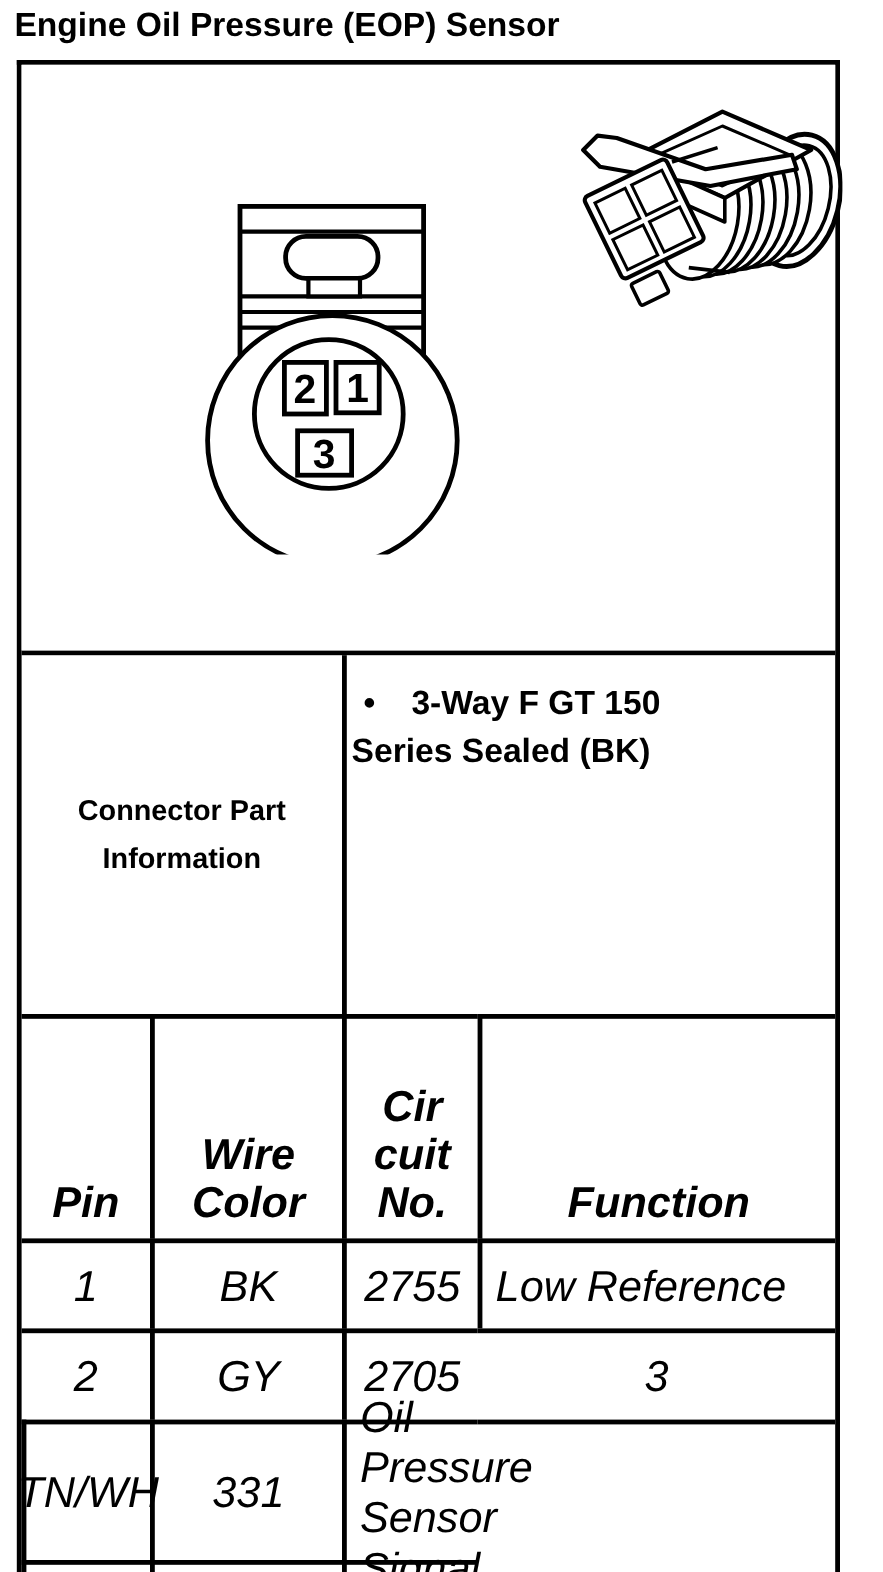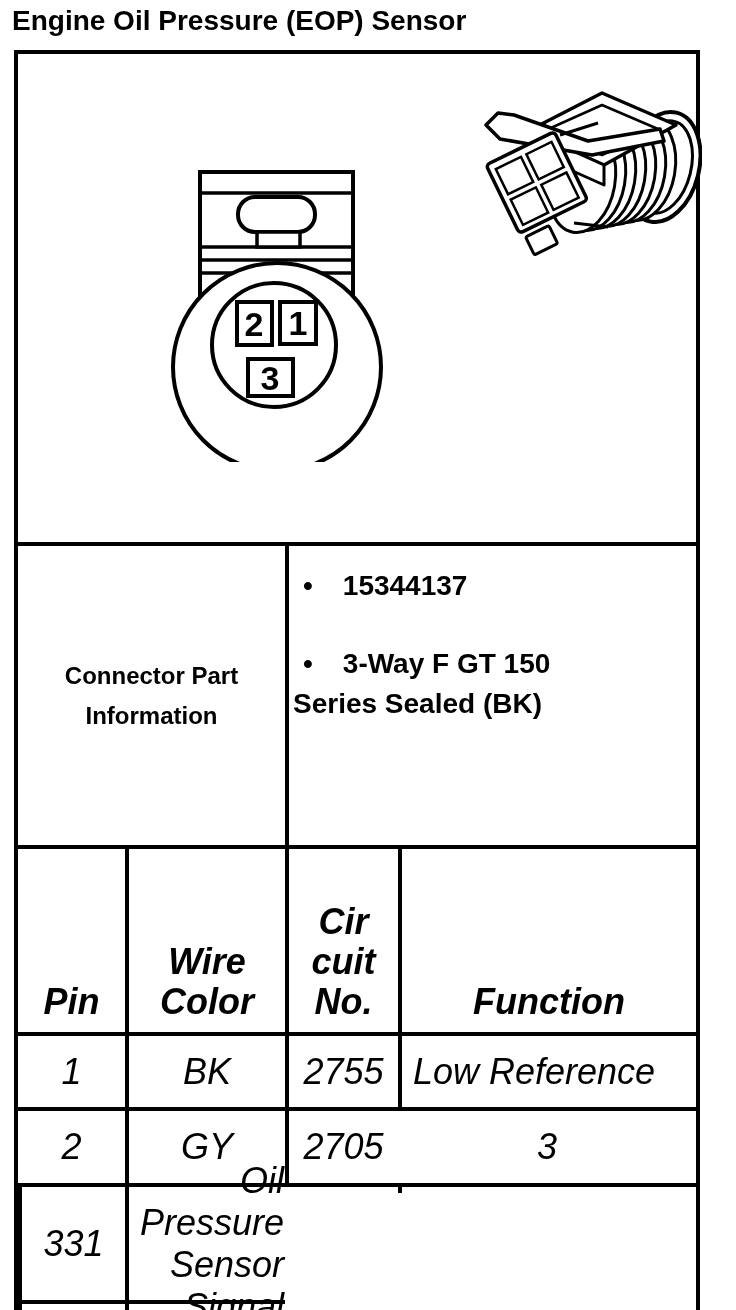--- a/index.html
+++ b/index.html
@@ -20,21 +20,21 @@
   .bullet-item{margin:0 0 38px 0;}
   .bullet-dot{display:inline-block;margin-left:10px;margin-right:30px;}
   .bullet-text{white-space:pre-line;}
   
   .pin-table{display:grid;grid-template-columns:107px 160px 113px 1fr;
              grid-template-rows:187px 75px 76px 117px 10px;}
   .cell{border-top:4px solid #000;box-sizing:border-box;display:flex;
         align-items:center;justify-content:center;font-size:36px;line-height:42px;text-align:center;font-style:italic;}
   .cell.bl{border-left:4px solid #000;}
   .cell.hd{align-items:flex-end;padding-bottom:10px;font-weight:bold;line-height:40px;white-space:pre-line;}
-  .cell.fn{justify-content:flex-start;text-align:right;padding-left:11px;padding-right:4px;}
+  .cell.fn{justify-content:flex-start;text-align:left;padding-left:11px;padding-right:4px;}
   .cell.stub{height:10px;}
   svg{display:block;}
   .ln{stroke:#000;fill:none;}
   .shape{stroke:#000;fill:#fff;}
   .pin-num{font-family:"Liberation Sans",sans-serif;font-weight:bold;font-size:34px;fill:#000;stroke:none;}
 </style>
 </head>
 <body>
 
 <div class="page-title">Engine Oil Pressure (EOP) Sensor</div>
@@ -92,23 +92,20 @@
         <rect class="shape" x="4" y="82" width="26" height="20" rx="2" stroke-width="3"></rect>
       </g>
     </svg>
   </div>
 
   <div class="part-info-section">
     <div class="part-info-label">Connector Part
 Information</div>
     <div class="part-info-values">
       <div class="bullet-item">
-        <span class="bullet-dot">•</span><span class="bullet-text">15344137</span>
-      </div>
-      <div class="bullet-item">
         <span class="bullet-dot">•</span><span class="bullet-text">3-Way F GT 150
 Series Sealed (BK)</span>
       </div>
     </div>
   </div>
 
   <div class="pin-table">
 
     <div class="cell hd">Pin</div>
     <div class="cell hd bl">Wire
@@ -121,20 +118,21 @@
     <div class="cell">1</div>
     <div class="cell bl">BK</div>
     <div class="cell bl">2755</div>
     <div class="cell bl fn">Low Reference</div>
 
     <div class="cell">2</div>
     <div class="cell bl">GY</div>
     <div class="cell bl">2705</div>
 
     <div class="cell">3</div>
+    <div class="cell bl">TN/WH</div>
     <div class="cell bl">331</div>
     <div class="cell bl fn">Oil Pressure Sensor Signal</div>
 
     <div class="cell stub"></div>
     <div class="cell bl stub"></div>
     <div class="cell bl stub"></div>
     <div class="cell bl stub"></div>
   </div>
 
 </div>

